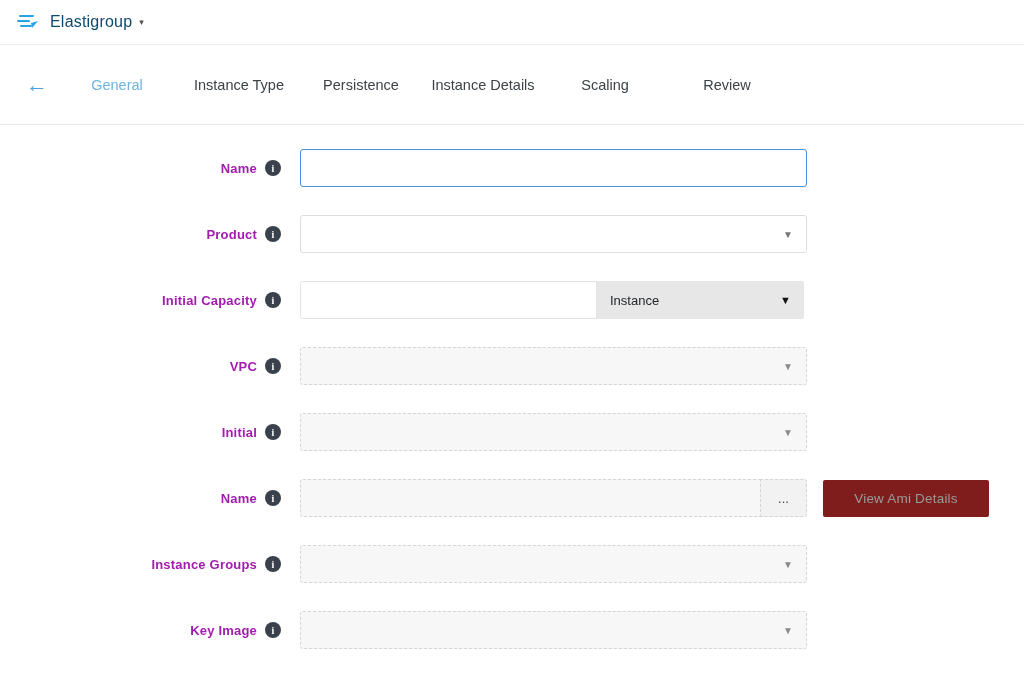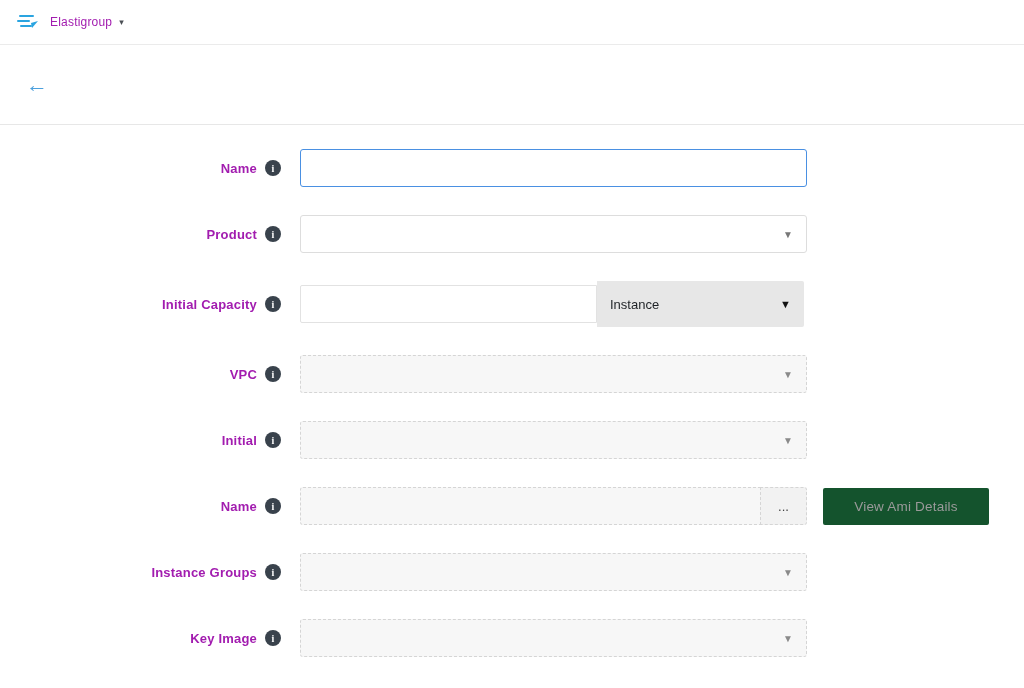--- a/index.html
+++ b/index.html
@@ -14,22 +14,22 @@
   .topbar {
     height: 45px;
     display: flex;
     align-items: center;
     padding: 0 16px;
     border-bottom: 1px solid #ebebeb;
   }
   .logo { width: 24px; height: 20px; display: flex; align-items: center; }
   .app-name {
     margin-left: 10px;
-    font-size: 12px;
-    color: #a21caf;
+    font-size: 16px;
+    color: #0c4a6e;
     letter-spacing: .2px;
   }
   .app-caret {
     margin-left: 7px;
     font-size: 9px;
     color: #4a4f54;
   }
 
   
   .tabbar {
@@ -130,21 +130,21 @@
     width: 297px; height: 38px;
     border: 1px solid #e2e2e2;
     border-radius: 2px 0 0 2px;
     outline: none;
     padding: 0 10px;
     font-size: 14px;
     font-family: "Liberation Sans", sans-serif;
     color: #333;
   }
   .unit-select {
-    width: 207px; height: 46px;
+    width: 207px; height: 38px;
     background: #e7e7e7;
     border-radius: 0 2px 2px 0;
     display: flex;
     align-items: center;
     justify-content: space-between;
     padding: 0 13px;
     cursor: pointer;
   }
   .unit-select .unit-label { font-size: 13px; color: #1e2226; }
   .unit-select .caret { font-size: 11px; color: #111; }
@@ -171,21 +171,21 @@
     align-items: center;
     justify-content: center;
     font-size: 13px;
     color: #444;
     cursor: pointer;
   }
 
   .side-btn {
     margin-left: 16px;
     width: 166px; height: 37px;
-    background: #14532d;
+    background: #7f1d1d;
     border: none;
     border-radius: 2px;
     color: #9a9a9a;
     font-size: 13.5px;
     font-family: "Liberation Sans", sans-serif;
     display: flex;
     align-items: center;
     justify-content: center;
     cursor: pointer;
     letter-spacing: .2px;
@@ -204,20 +204,28 @@
       </g>
       <path d="M15 11 L22 9 L16 16 Z" fill="#2aa4e0"></path>
     </svg>
   </span>
   <span class="app-name">Elastigroup</span>
   <span class="app-caret">▾</span>
 </div>
 
 <div class="tabbar">
   <span class="back-arrow">←</span>
+  <div class="tabs">
+    <span class="tab active">General</span>
+    <span class="tab">Instance Type</span>
+    <span class="tab">Persistence</span>
+    <span class="tab">Instance Details</span>
+    <span class="tab">Scaling</span>
+    <span class="tab">Review</span>
+  </div>
 </div>
 
 <div class="form">
 
   <div class="row">
     <div class="label-cell">
       <span class="label">Name</span>
       <span class="info-icon">i</span>
     </div>
     <div class="field-cell">

